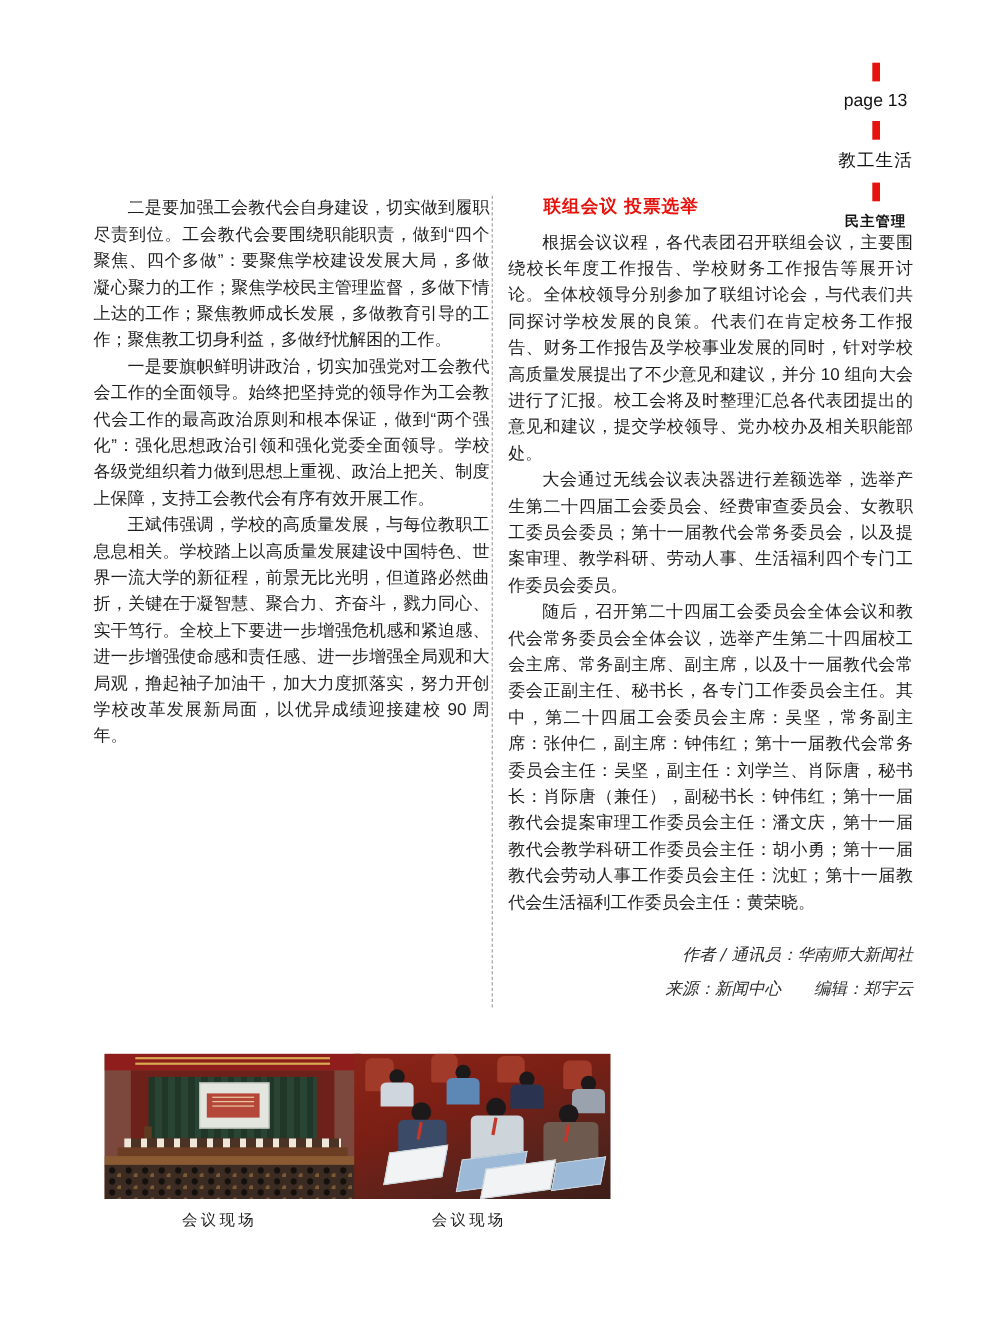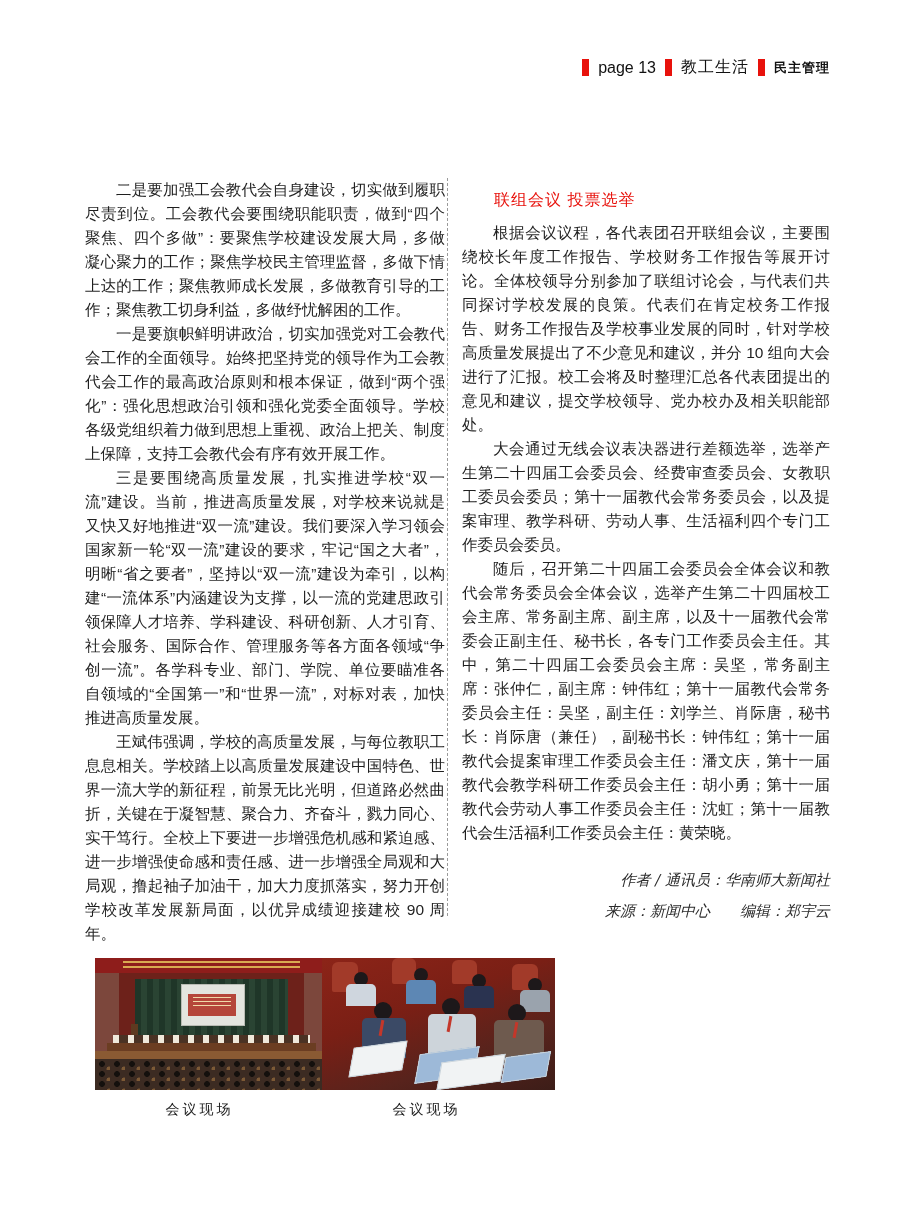--- a/index.html
+++ b/index.html
@@ -2,32 +2,32 @@
 <html><head>
 <meta charset="utf-8">
 <style>
   html,body{margin:0;padding:0;}
   body{
     width:900px;height:1212px;position:relative;background:#ffffff;
     font-family:"Liberation Sans","DejaVu Sans",sans-serif;color:#222;
     overflow:hidden;
   }
   
-  .header{position:absolute;top:57px;right:70px;display:flex;align-items:center;gap:9px;}
+  .header{position:absolute;top:57px;right:70px;display:flex;align-items:center;gap:9px;flex-direction:column;}
   .hbar{width:7px;height:17px;}
   .page-label{font-size:16px;color:#111;}
   .section-label{font-size:16px;color:#111;letter-spacing:1px;}
   .category-label{font-size:13px;font-weight:bold;color:#111;letter-spacing:1px;}
   
   .col{position:absolute;top:178px;}
   .col-left{left:85px;width:360px;}
   .col-right{left:462px;width:368px;}
   .divider{position:absolute;left:447px;top:178px;height:738px;border-left:1px dashed #9a9a9a;}
   .body-p{margin:0;text-indent:2em;text-align:justify;font-size:15.5px;line-height:24px;color:#1f1f1f;}
-  .r-heading{margin:12px 0 10px 0;text-indent:2em;font-size:16px;font-weight:normal;letter-spacing:1px;}
+  .r-heading{margin:0 0 10px 0;text-indent:2em;font-size:16px;font-weight:bold;letter-spacing:1px;}
   .credits{margin-top:20px;text-align:right;font-family:"DejaVu Serif","Liberation Serif",serif;
     font-style:italic;font-size:15px;line-height:31px;color:#2b2b2b;}
   
   .photo-row{position:absolute;left:95px;top:958px;display:flex;gap:18px;}
   .photo-block{width:209px;}
   .photo{width:233px;height:132px;position:relative;overflow:hidden;background:#3a2a22;}
   .caption{margin-top:11px;text-align:center;font-family:"DejaVu Serif","Liberation Serif",serif;
     font-size:14px;color:#222;letter-spacing:3px;}
   
   .p1{background:#7c473c;}
@@ -92,21 +92,20 @@
   <span class="section-label">教工生活</span>
   <span class="hbar accent-bg" style="background: rgb(232, 18, 12);"></span>
   <span class="category-label">民主管理</span>
 </div>
 
 <div class="divider"></div>
 
 <div class="col col-left">
   <p class="body-p">二是要加强工会教代会自身建设，切实做到履职尽责到位。工会教代会要围绕职能职责，做到“四个聚焦、四个多做”：要聚焦学校建设发展大局，多做凝心聚力的工作；聚焦学校民主管理监督，多做下情上达的工作；聚焦教师成长发展，多做教育引导的工作；聚焦教工切身利益，多做纾忧解困的工作。</p>
   <p class="body-p">一是要旗帜鲜明讲政治，切实加强党对工会教代会工作的全面领导。始终把坚持党的领导作为工会教代会工作的最高政治原则和根本保证，做到“两个强化”：强化思想政治引领和强化党委全面领导。学校各级党组织着力做到思想上重视、政治上把关、制度上保障，支持工会教代会有序有效开展工作。</p>
-  <p class="body-p">三是要围绕高质量发展，扎实推进学校“双一流”建设。当前，推进高质量发展，对学校来说就是又快又好地推进“双一流”建设。我们要深入学习领会国家新一轮“双一流”建设的要求，牢记“国之大者”，明晰“省之要者”，坚持以“双一流”建设为牵引，以构建“一流体系”内涵建设为支撑，以一流的党建思政引领保障人才培养、学科建设、科研创新、人才引育、社会服务、国际合作、管理服务等各方面各领域“争创一流”。各学科专业、部门、学院、单位要瞄准各自领域的“全国第一”和“世界一流”，对标对表，加快推进高质量发展。</p>
   <p class="body-p">王斌伟强调，学校的高质量发展，与每位教职工息息相关。学校踏上以高质量发展建设中国特色、世界一流大学的新征程，前景无比光明，但道路必然曲折，关键在于凝智慧、聚合力、齐奋斗，戮力同心、实干笃行。全校上下要进一步增强危机感和紧迫感、进一步增强使命感和责任感、进一步增强全局观和大局观，撸起袖子加油干，加大力度抓落实，努力开创学校改革发展新局面，以优异成绩迎接建校 90 周年。</p>
 </div>
 
 <div class="col col-right">
   <h3 class="r-heading accent-text" style="color: rgb(232, 18, 12);">联组会议 投票选举</h3>
   <p class="body-p">根据会议议程，各代表团召开联组会议，主要围绕校长年度工作报告、学校财务工作报告等展开讨论。全体校领导分别参加了联组讨论会，与代表们共同探讨学校发展的良策。代表们在肯定校务工作报告、财务工作报告及学校事业发展的同时，针对学校高质量发展提出了不少意见和建议，并分 10 组向大会进行了汇报。校工会将及时整理汇总各代表团提出的意见和建议，提交学校领导、党办校办及相关职能部处。</p>
   <p class="body-p">大会通过无线会议表决器进行差额选举，选举产生第二十四届工会委员会、经费审查委员会、女教职工委员会委员；第十一届教代会常务委员会，以及提案审理、教学科研、劳动人事、生活福利四个专门工作委员会委员。</p>
   <p class="body-p">随后，召开第二十四届工会委员会全体会议和教代会常务委员会全体会议，选举产生第二十四届校工会主席、常务副主席、副主席，以及十一届教代会常委会正副主任、秘书长，各专门工作委员会主任。其中，第二十四届工会委员会主席：吴坚，常务副主席：张仲仁，副主席：钟伟红；第十一届教代会常务委员会主任：吴坚，副主任：刘学兰、肖际唐，秘书长：肖际唐（兼任），副秘书长：钟伟红；第十一届教代会提案审理工作委员会主任：潘文庆，第十一届教代会教学科研工作委员会主任：胡小勇；第十一届教代会劳动人事工作委员会主任：沈虹；第十一届教代会生活福利工作委员会主任：黄荣晓。</p>
   <div class="credits">
     <div>作者 / 通讯员：华南师大新闻社</div>

